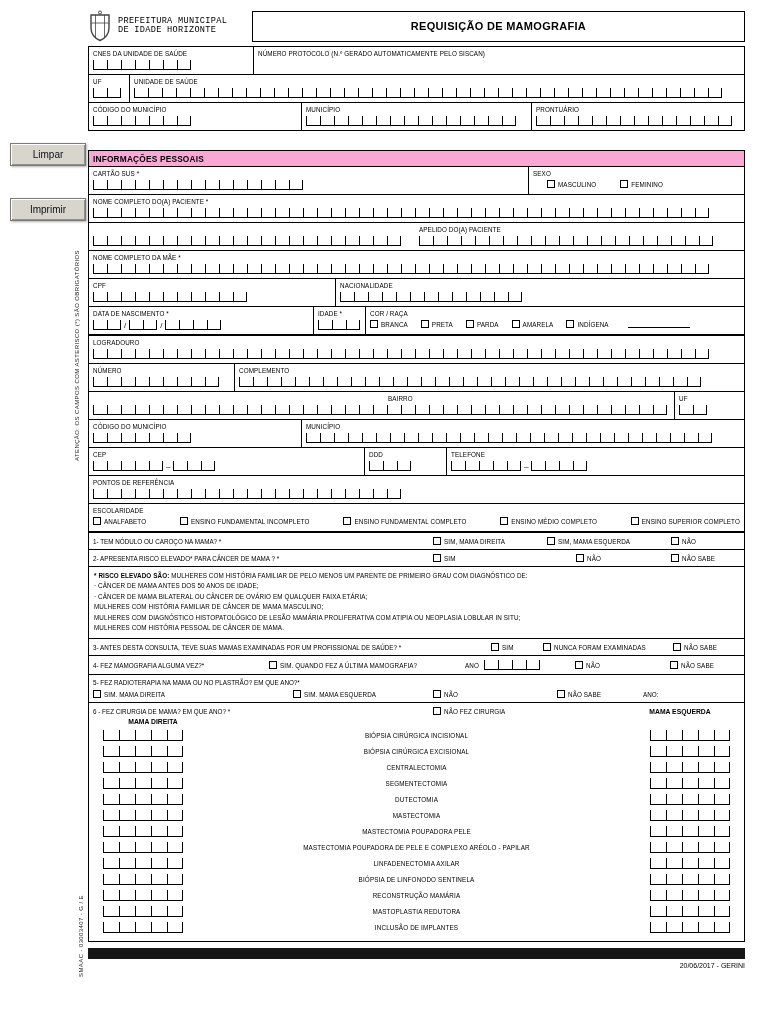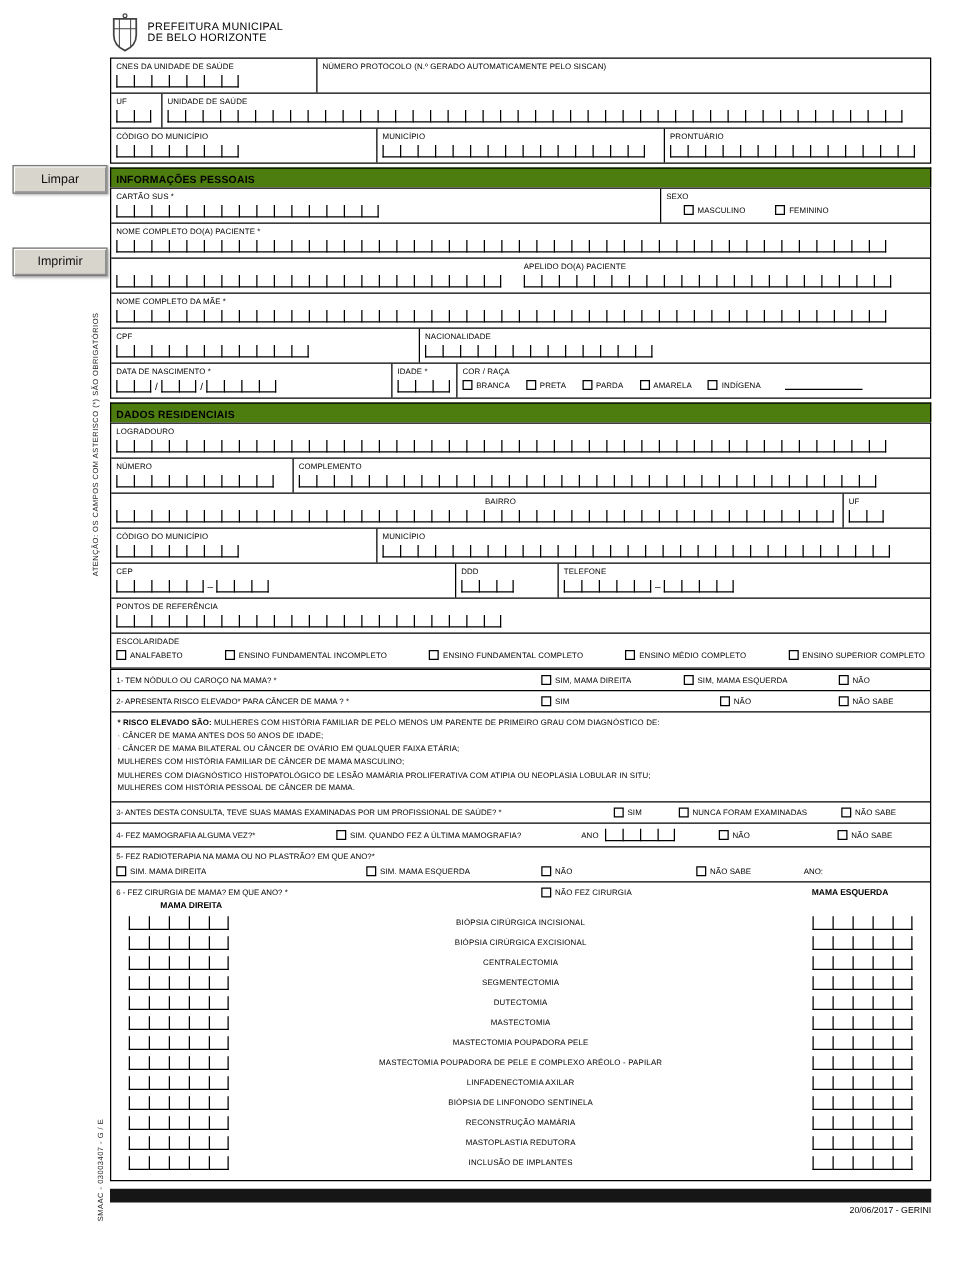--- a/index.html
+++ b/index.html
@@ -10,27 +10,27 @@
   .side-btn { position:absolute; left:10px; width:76px; height:23px; background:#d8d5cd;
     border:1px solid #7a7a7a; box-shadow:inset 1px 1px 0 #ffffff, inset -1px -1px 0 #8f8f8f, 1px 1px 2px rgba(0,0,0,.3);
     font-family:inherit; font-size:10px; color:#111; cursor:pointer; }
 
   .vtext { position:absolute; writing-mode:vertical-rl; transform:rotate(180deg);
     font-size:6px; letter-spacing:.4px; color:#222; white-space:nowrap; }
 
   .form { position:absolute; left:88px; top:10px; width:657px; }
   .fhead { display:flex; align-items:center; margin-bottom:4px; }
   .logo { display:flex; align-items:center; gap:6px; width:164px; flex:none; }
-  .org { font-size:8.6px; line-height:9.5px; letter-spacing:.3px; }
+  .org { font-size:8.6px; line-height:9.5px; letter-spacing:.3px;font-family:Liberation Mono, monospace; }
   .titlebox { flex:1; border:1px solid #000; height:31px; display:flex; align-items:center; justify-content:center;
     font-weight:bold; font-size:11px; letter-spacing:.3px; }
 
   .sbox { border:1px solid #000; background:#fff; }
-  .bar { border:1px solid #000; border-bottom:none; background:#4d7c0f; font-weight:bold; font-size:8.3px;
-    padding:2.5px 4px; letter-spacing:.2px; margin-top:3px; }
+  .bar { border:1px solid #000; border-bottom:none; background:#f9a8d4; font-weight:bold; font-size:8.3px;
+    padding:2.5px 4px; letter-spacing:.2px; margin-top:19px; }
 
   .row { display:flex; border-bottom:1px solid #000; }
   .row:last-child { border-bottom:none; }
   .cell { padding:3px 4px 4px; min-height:27px; }
   .cell + .cell { border-left:1px solid #000; }
   .cell.nodiv { border-left:none; }
   .lbl { font-size:6.3px; line-height:7px; margin-bottom:3px; white-space:nowrap; letter-spacing:.1px; }
 
   .comb { display:flex; align-items:flex-end; }
   .comb i { display:block; width:14px; height:10px; border-left:1px solid #000; border-bottom:1px solid #000; }
@@ -54,40 +54,41 @@
 
   .blackbar { height:11px; background:#161616; margin-top:6px; }
   .datecode { text-align:right; font-size:7px; margin-top:3px; }
   .wline { display:inline-block; width:62px; border-bottom:1px solid #000; height:8px; margin-left:6px; }
 </style>
 </head>
 <body>
 
 <div class="page">
 
-  <button class="side-btn" style="top:132px">Limpar</button>
+  <button class="side-btn" style="top:143px">Limpar</button>
   <button class="side-btn" style="top:198px">Imprimir</button>
 
   <div class="vtext" style="left:74px; top:250px">ATENÇÃO: OS CAMPOS COM ASTERISCO (*) SÃO OBRIGATÓRIOS</div>
   <div class="vtext" style="left:78px; top:895px">SMAAC - 03003407 - G / E</div>
 
   <div class="form">
 
     <div class="fhead">
       <div class="logo">
         <svg width="24" height="32" viewBox="0 0 24 32">
           <circle cx="12" cy="2.5" r="1.5" fill="none" stroke="#444" stroke-width="1"></circle>
           <path d="M3 5 h18 v13 c0 7 -4.5 10.5 -9 12.5 C7.5 28.5 3 25 3 18 Z" fill="none" stroke="#444" stroke-width="1.4"></path>
           <path d="M7.5 5 v22.5 M16.5 5 v22.5 M3 13 h18" stroke="#444" stroke-width="0.8" fill="none"></path>
         </svg>
         <div class="org">
           <div>PREFEITURA MUNICIPAL</div>
-          <div>DE BELO HORIZONTE</div>
-        </div>
-      </div>
+          <div>DE IDADE HORIZONTE</div>
+        </div>
+      </div>
+      <div class="titlebox">REQUISIÇÃO DE MAMOGRAFIA</div>
     </div>
 
     <div class="sbox">
       <div class="row">
         <div class="cell" style="width:164px">
           <div class="lbl">CNES DA UNIDADE DE SAÚDE</div>
           <div class="comb">
               <i></i>
               <i></i>
               <i></i>
@@ -494,21 +495,20 @@
             <label class="cb">
                 <i></i>
                 <span>INDÍGENA</span>
               </label>
             <span class="wline"></span>
           </div>
         </div>
       </div>
     </div>
 
-    <div class="bar">DADOS RESIDENCIAIS</div>
     <div class="sbox">
       <div class="row">
         <div class="cell" style="flex:1">
           <div class="lbl">LOGRADOURO</div>
           <div class="comb">
               <i></i>
               <i></i>
               <i></i>
               <i></i>
               <i></i>

